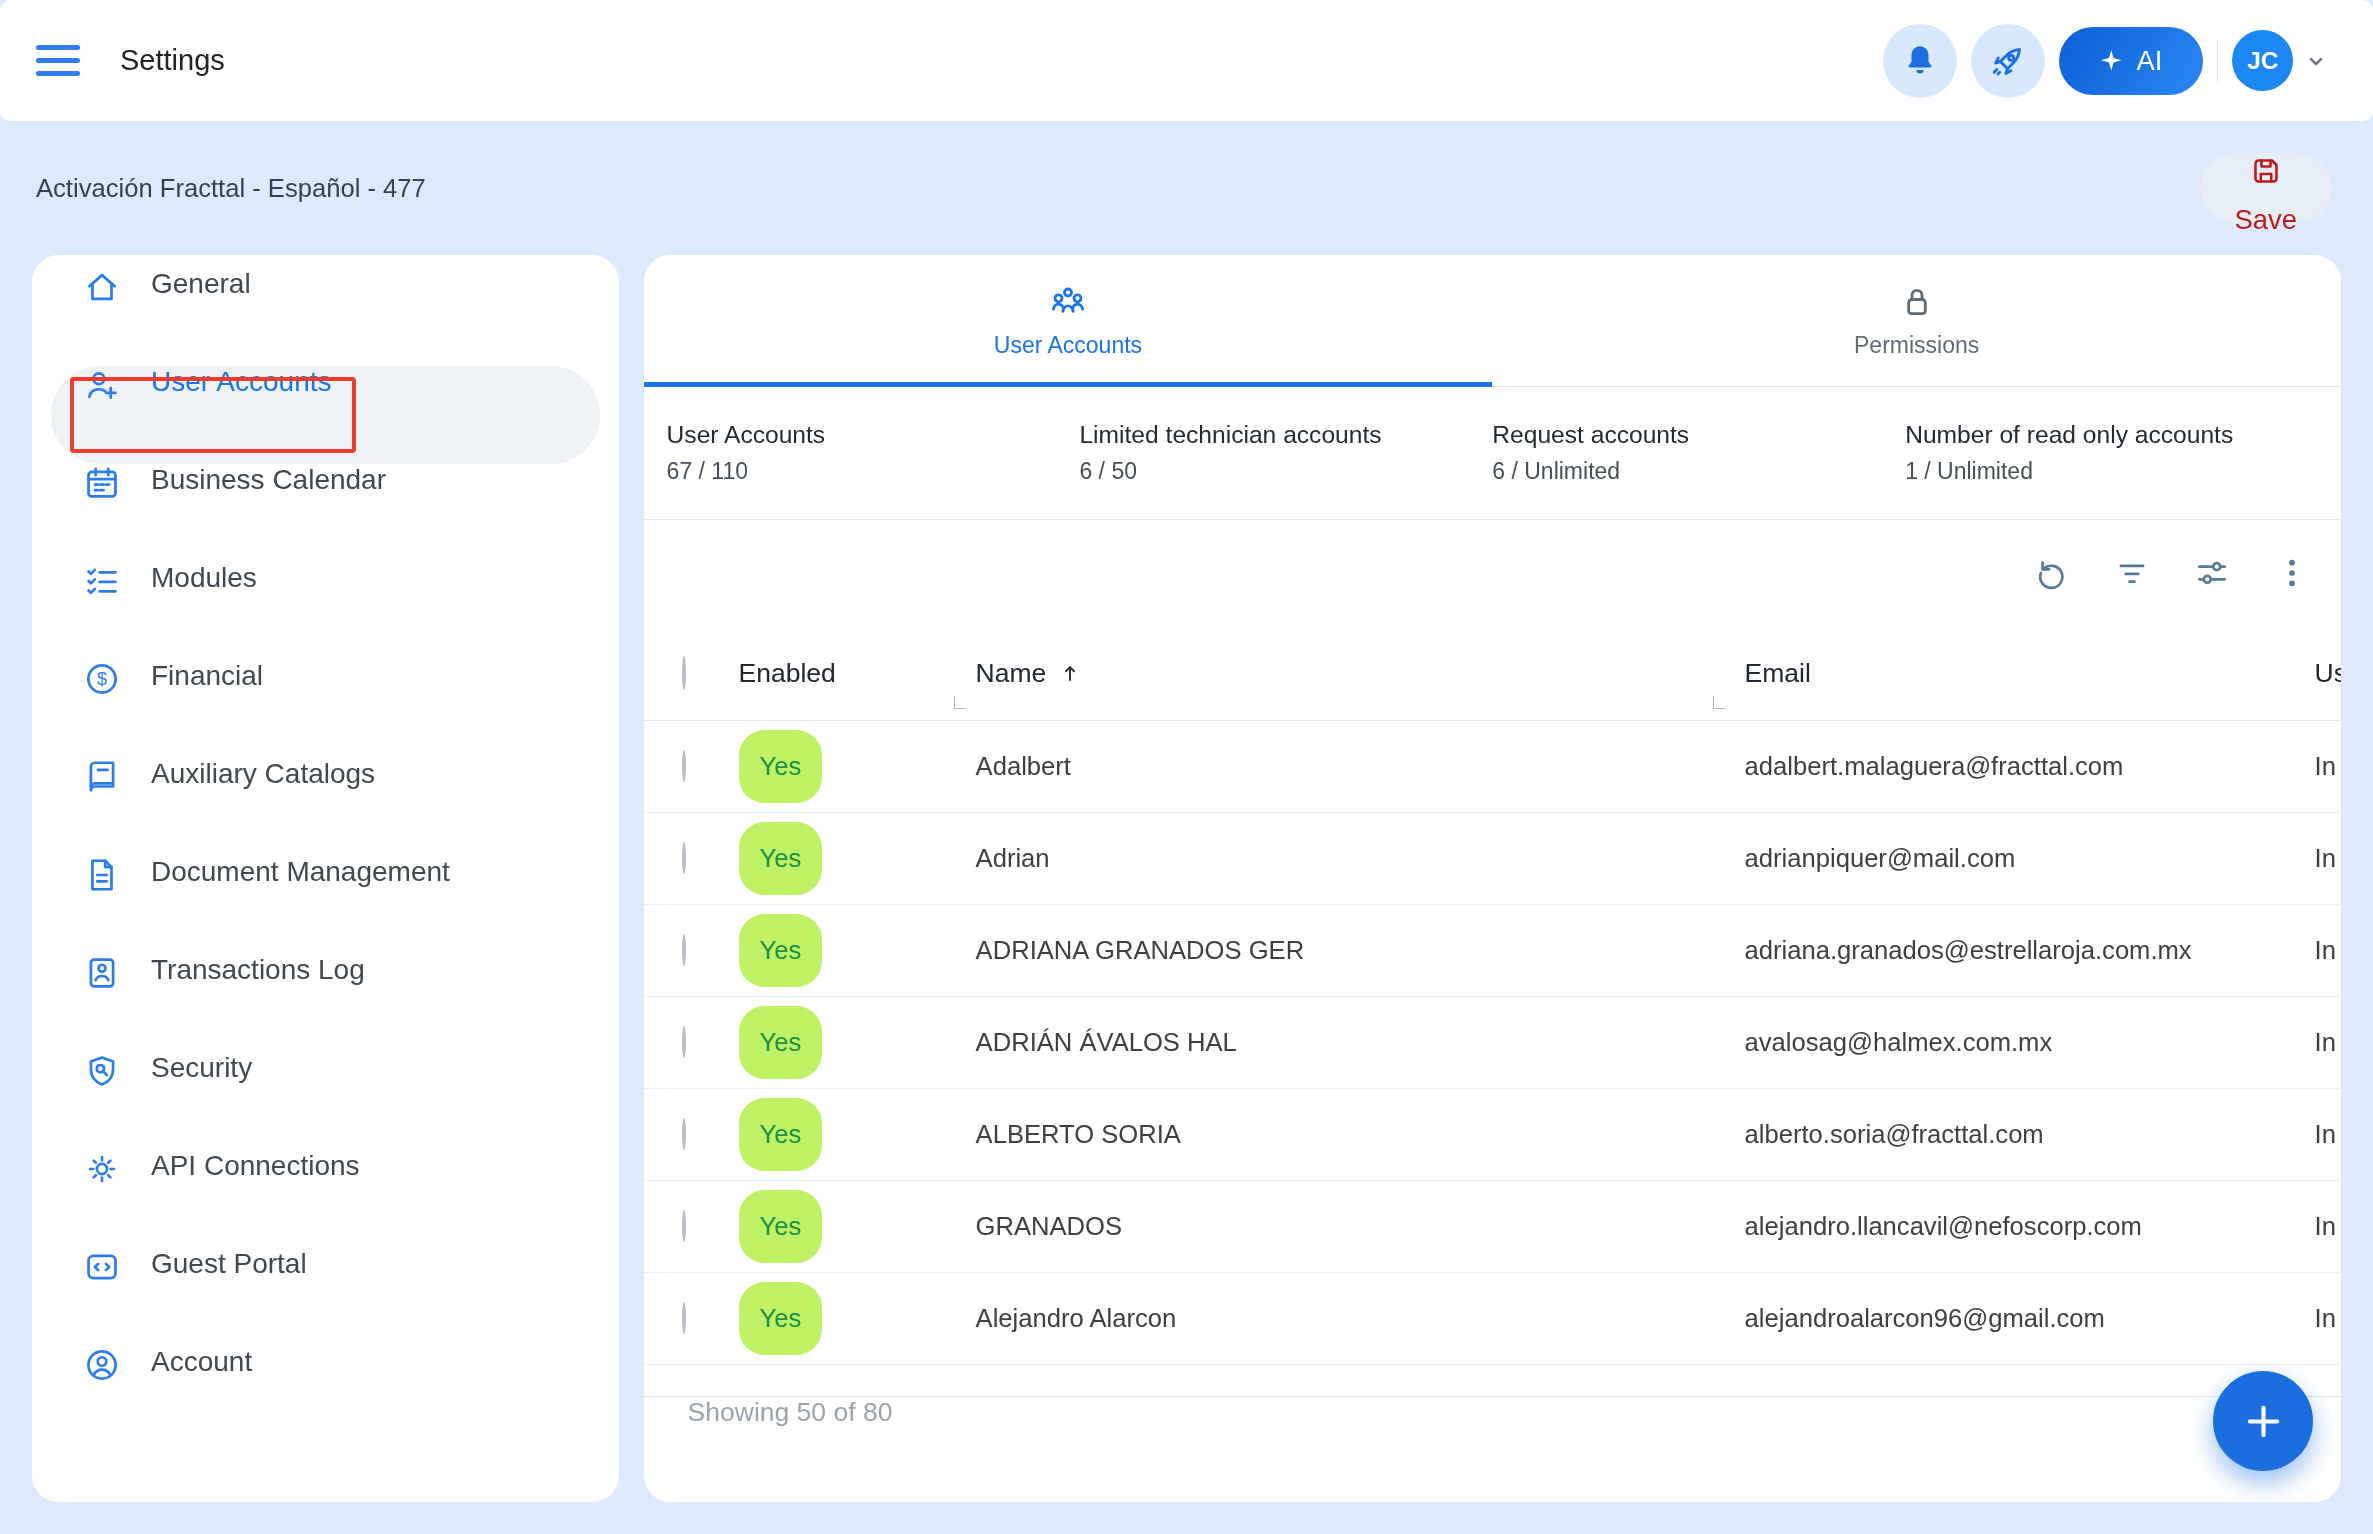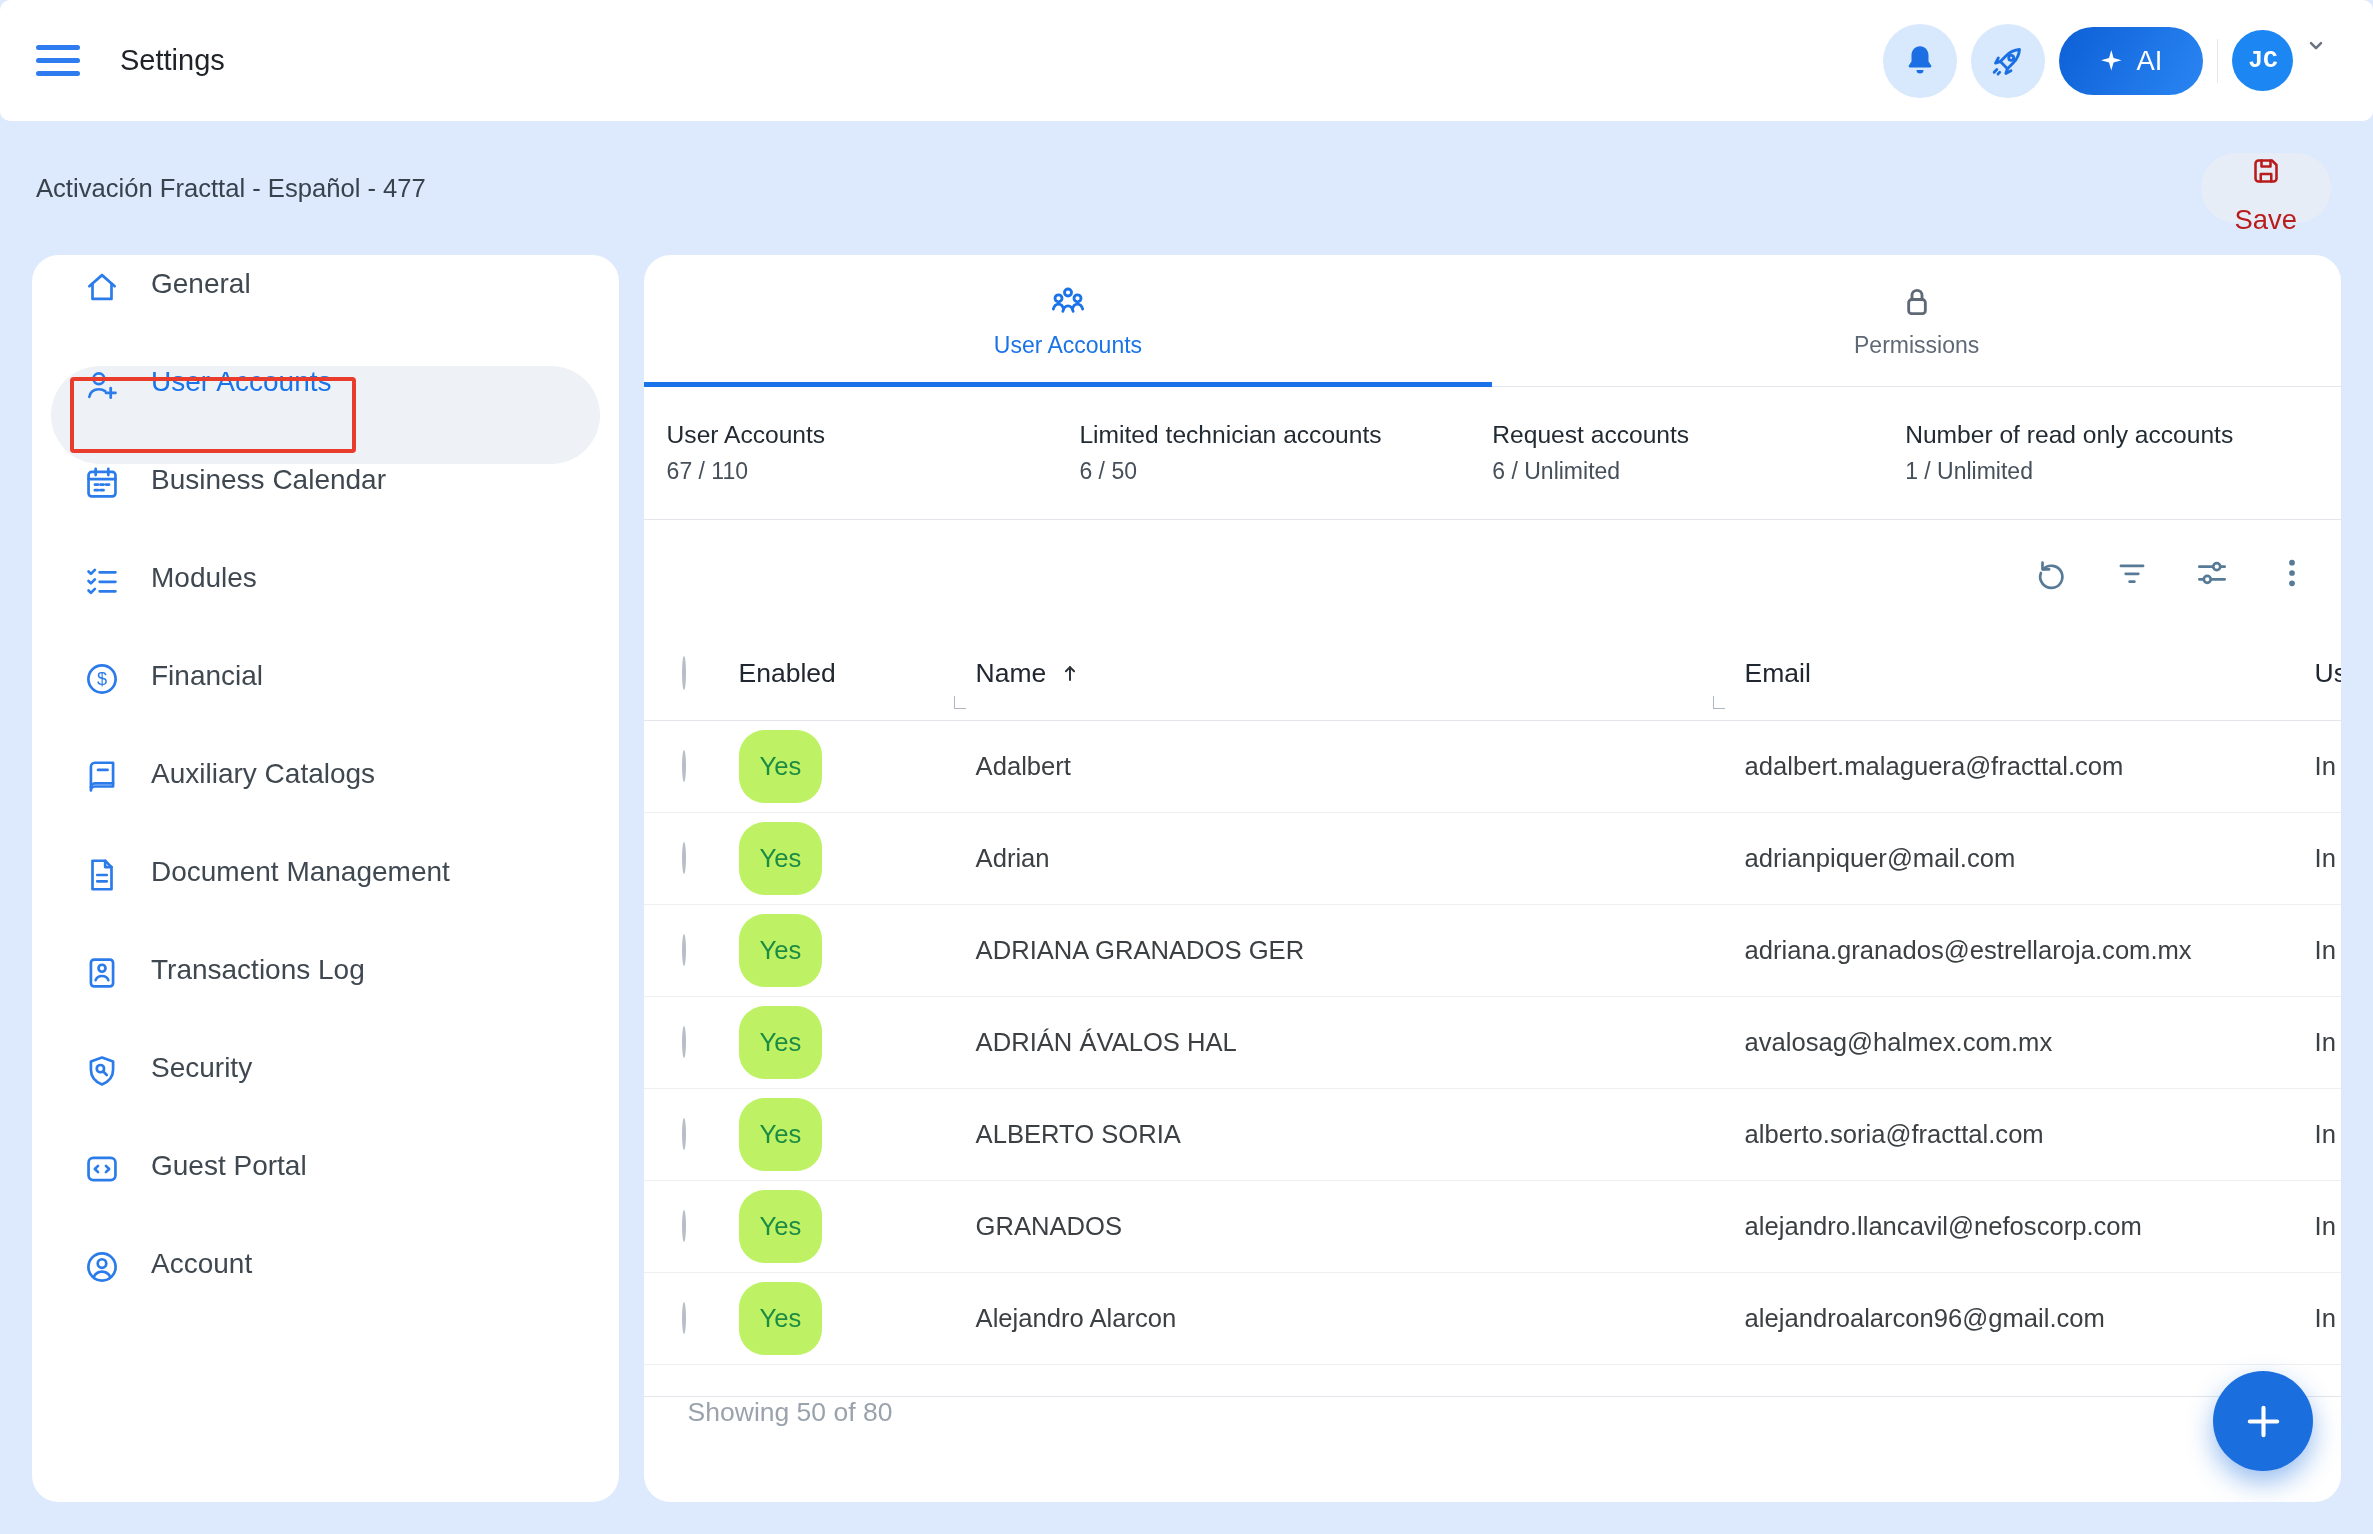--- a/index.html
+++ b/index.html
@@ -18,21 +18,21 @@
   .app-title { font-size:29px; color:#1f2328; margin-left:40px; }
   .top-right { margin-left:auto; display:flex; align-items:center; gap:14px; }
   .icon-circle { width:74px; height:74px; border-radius:50%; background:#d8e8fd; display:flex; align-items:center; justify-content:center; color:#1b6fe3; cursor:pointer; }
   .icon-circle svg { width:40px; height:40px; }
   .ai-pill { height:68px; min-width:144px; border-radius:34px; border:none;
     background:linear-gradient(120deg,#0d5fd6,#2a86f3); color:#fff;
     display:flex; align-items:center; justify-content:center; gap:13.2px;
     font-size:27.4px; font-weight:500; padding:0 28px; cursor:pointer; font-family:inherit; }
   .ai-pill svg { width:24.6px; height:24.6px; }
   .vdivider { width:1.9px; height:44px; background:#e4e7eb; }
-  .avatar-wrap { display:flex; align-items:flex-start; gap:7.6px; cursor:pointer;font-family:Liberation Mono, monospace; }
+  .avatar-wrap { display:flex; align-items:center; gap:7.6px; cursor:pointer; }
   .avatar { width:61px; height:61px; border-radius:50%; background:#1c87f2; color:#fff; font-size:24.6px; font-weight:700; display:flex; align-items:center; justify-content:center; }
   .chev { color:#6b7280; width:30px; height:30px; }
   
   .subheader { height:134px; display:flex; align-items:center; padding:0 42px 0 36px; }
   .breadcrumb { font-size:25.6px; color:#37424c; }
   .save-btn { margin-left:auto; height:70px; padding:0 34px; border-radius:35px; background:#e7edf7;
     color:#b91c1c; font-size:27.4px; display:flex; align-items:center; gap:15px; border:none; font-family:inherit; cursor:default;flex-direction:column; }
   .save-btn svg { width:36px; height:36px; }
   
   .content { display:flex; gap:24.6px; padding:0 32px; height:1247px; }
@@ -248,20 +248,29 @@
       <span class="sicon">
           <svg class="ln" viewBox="0 0 24 24">
             <path d="M12 3.5 19 6v5.2c0 4.3-2.8 7.6-7 9.3-4.2-1.7-7-5-7-9.3V6z"></path>
             <circle cx="11" cy="10.5" r="2.3"></circle>
             <path d="m12.8 12.3 2.2 2.2"></path>
           </svg>
         </span>
       <span>Security</span>
     </div>
 
+    <div class="side-item">
+      <span class="sicon">
+          <svg class="ln" viewBox="0 0 24 24">
+            <circle cx="12" cy="12" r="3.2"></circle>
+            <path d="M12 4.5v2M12 17.5v2M4.5 12h2M17.5 12h2M6.7 6.7l1.4 1.4M15.9 15.9l1.4 1.4M17.3 6.7l-1.4 1.4M8.1 15.9l-1.4 1.4"></path>
+          </svg>
+        </span>
+      <span>API Connections</span>
+    </div>
 
     <div class="side-item">
       <span class="sicon">
           <svg class="ln" viewBox="0 0 24 24">
             <rect x="3.5" y="5" width="17" height="14" rx="3"></rect>
             <path d="m9.5 10-2 2 2 2"></path>
             <path d="m14.5 10 2 2-2 2"></path>
           </svg>
         </span>
       <span>Guest Portal</span>

